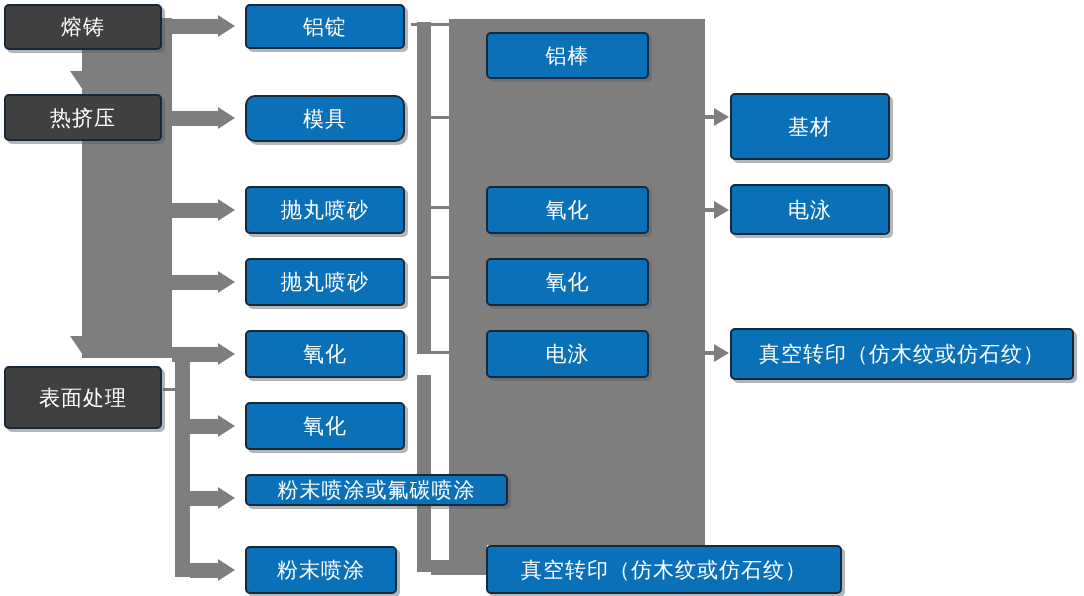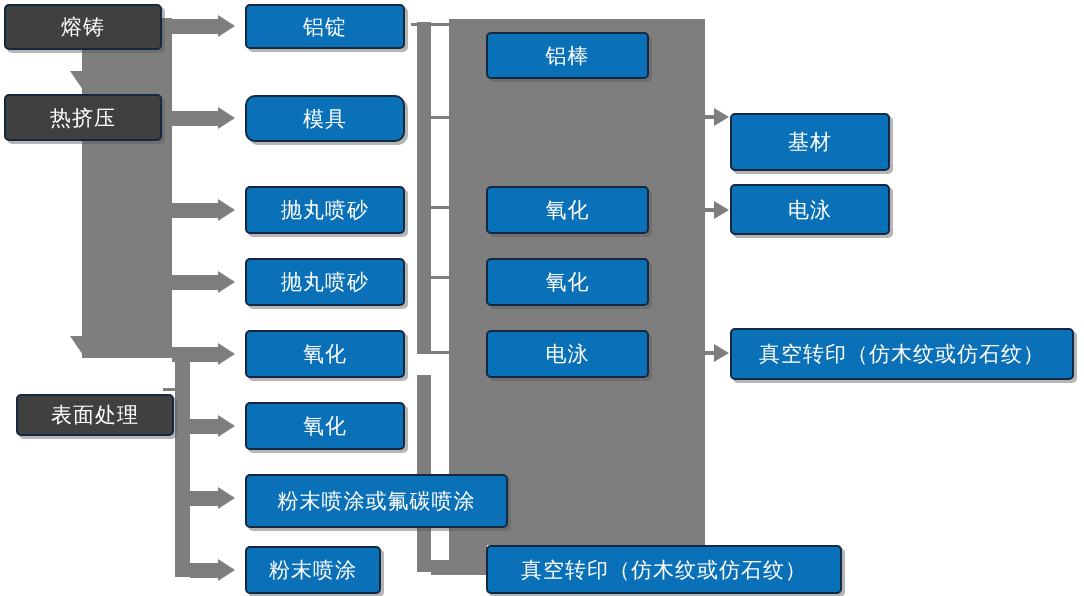--- a/index.html
+++ b/index.html
@@ -92,34 +92,34 @@
 
   <div class="g" style="left:705px;top:115px;width:10px;height:4px;"></div>
   <div class="tri-right sm" style="left:714px;top:108px;"></div>
   <div class="g" style="left:705px;top:208px;width:10px;height:4px;"></div>
   <div class="tri-right sm" style="left:714px;top:201px;"></div>
   <div class="g" style="left:705px;top:351px;width:10px;height:4px;"></div>
   <div class="tri-right sm" style="left:714px;top:344px;"></div>
 
   <div class="node dark" style="left:4px;top:4px;width:158px;height:46px;">熔铸</div>
   <div class="node dark" style="left:4px;top:94px;width:158px;height:47px;">热挤压</div>
-  <div class="node dark" style="left:16px;top:366px;width:158px;height:42px;margin-top:28px;">表面处理</div>
+  <div class="node dark" style="left:4px;top:366px;width:158px;height:63px;">表面处理</div>
 
   <div class="node" style="left:245px;top:4px;width:160px;height:45px;">铝锭</div>
   <div class="node" style="left:245px;top:95px;width:160px;height:47px;border-radius:10px;">模具</div>
   <div class="node" style="left:245px;top:186px;width:160px;height:48px;">抛丸喷砂</div>
   <div class="node" style="left:245px;top:258px;width:160px;height:48px;">抛丸喷砂</div>
   <div class="node" style="left:245px;top:330px;width:160px;height:48px;">氧化</div>
   <div class="node" style="left:245px;top:402px;width:160px;height:48px;">氧化</div>
-  <div class="node" style="left:245px;top:474px;width:263px;height:54px;">粉末喷涂或氟碳喷涂</div>
-  <div class="node" style="left:245px;top:546px;width:136px;height:48px;">粉末喷涂</div>
+  <div class="node" style="left:245px;top:474px;width:263px;height:32px;">粉末喷涂或氟碳喷涂</div>
+  <div class="node" style="left:245px;top:546px;width:152px;height:48px;">粉末喷涂</div>
 
   <div class="node" style="left:486px;top:4px;width:163px;height:47px;margin-top:28px;">铝棒</div>
   <div class="node" style="left:486px;top:186px;width:163px;height:48px;">氧化</div>
   <div class="node" style="left:486px;top:258px;width:163px;height:48px;">氧化</div>
   <div class="node" style="left:486px;top:330px;width:163px;height:48px;">电泳</div>
   <div class="node" style="left:486px;top:545px;width:356px;height:49px;">真空转印（仿木纹或仿石纹）</div>
 
-  <div class="node" style="left:730px;top:93px;width:160px;height:58px;margin-top:20px;">基材</div>
+  <div class="node" style="left:730px;top:93px;width:160px;height:67px;">基材</div>
   <div class="node" style="left:730px;top:184px;width:160px;height:51px;">电泳</div>
   <div class="node" style="left:730px;top:328px;width:344px;height:52px;">真空转印（仿木纹或仿石纹）</div>
 
 </div>
 
 </body></html>

